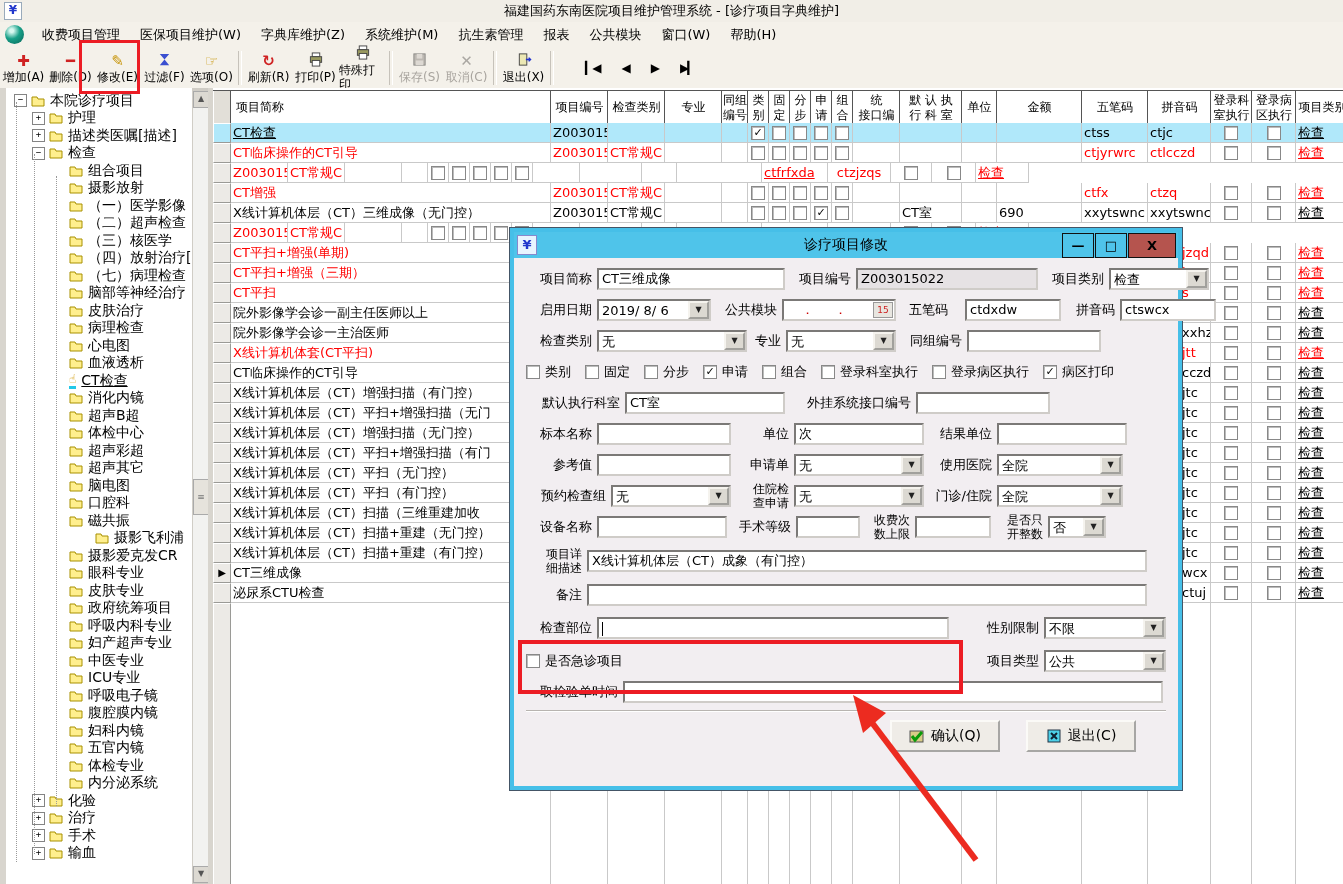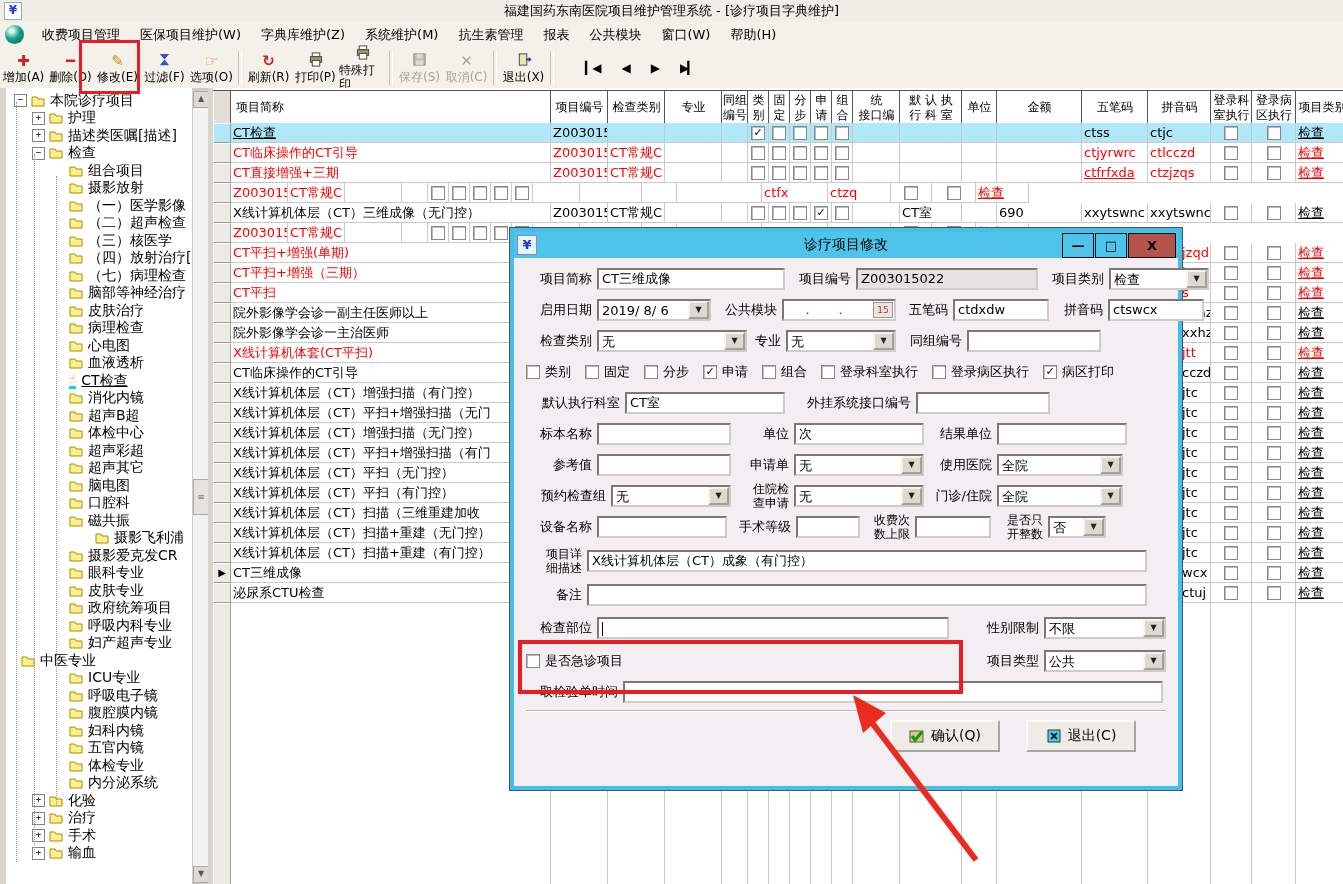--- a/index.html
+++ b/index.html
@@ -478,21 +478,21 @@
       </div>
       <div class="titem" style="padding-left: 48px;">
         <span style="width:15px;flex:none;"></span>
         <span class="tfold">
           <svg width="14" height="12" viewBox="0 0 14 12">
             <path d="M1 2h5l1 2h6v7H1z" fill="#ffef8e" stroke="#a89000"></path>
           </svg>
         </span>
         <span class="tlabel">妇产超声专业</span>
       </div>
-      <div class="titem" style="">
+      <div class="titem" style="padding-left: 48px;">
         <span style="width:15px;flex:none;"></span>
         <span class="tfold">
           <svg width="14" height="12" viewBox="0 0 14 12">
             <path d="M1 2h5l1 2h6v7H1z" fill="#ffef8e" stroke="#a89000"></path>
           </svg>
         </span>
         <span class="tlabel">中医专业</span>
       </div>
       <div class="titem" style="padding-left: 48px;">
         <span style="width:15px;flex:none;"></span>
@@ -705,21 +705,20 @@
           <div class="tcell ckc" style="width: 41px;">
             <span class="ckbox"></span>
           </div>
           <div class="tcell ckc" style="width: 44px;">
             <span class="ckbox"></span>
           </div>
           <div class="tcell typecell red" style="width: 53px;">检查</div>
         </div>
         <div class="trow">
           <div class="tcell selcell" style="width: 18px;"></div>
-          <div class="tcell namecell red" style="width: 320px;">CT直接增强+三期</div>
           <div class="tcell  red" style="width: 57px;">Z003015</div>
           <div class="tcell  red" style="width: 57px;">CT常规C</div>
           <div class="tcell  red" style="width: 57px;"></div>
           <div class="tcell  red" style="width: 26px;"></div>
           <div class="tcell ckc" style="width: 21px;">
             <span class="ckbox"></span>
           </div>
           <div class="tcell ckc" style="width: 21px;">
             <span class="ckbox"></span>
           </div>
@@ -730,31 +729,32 @@
             <span class="ckbox"></span>
           </div>
           <div class="tcell ckc" style="width: 21px;">
             <span class="ckbox"></span>
           </div>
           <div class="tcell  red" style="width: 47px;"></div>
           <div class="tcell  red" style="width: 62px;"></div>
           <div class="tcell  red" style="width: 35px;"></div>
           <div class="tcell  red" style="width: 85px;"></div>
           <div class="tcell  red" style="width: 66px; text-decoration: underline;">ctfrfxda</div>
-          <div class="tcell  red" style="width: 63px;">ctzjzqs</div>
+          <div class="tcell  red" style="width: 63px; text-align: center;">ctzjzqs</div>
           <div class="tcell ckc" style="width: 41px;">
             <span class="ckbox"></span>
           </div>
           <div class="tcell ckc" style="width: 44px;">
             <span class="ckbox"></span>
           </div>
           <div class="tcell typecell red" style="width: 53px;">检查</div>
         </div>
         <div class="trow">
           <div class="tcell selcell" style="width: 18px;"></div>
+          <div class="tcell namecell red" style="width: 320px;">CT增强</div>
           <div class="tcell  red" style="width: 57px;">Z003015</div>
           <div class="tcell  red" style="width: 57px;">CT常规C</div>
           <div class="tcell  red" style="width: 57px;"></div>
           <div class="tcell  red" style="width: 26px;"></div>
           <div class="tcell ckc" style="width: 21px;">
             <span class="ckbox"></span>
           </div>
           <div class="tcell ckc" style="width: 21px;">
             <span class="ckbox"></span>
           </div>
@@ -1552,21 +1552,21 @@
           <div class="dfield combo" style="width: 114px;">
             <span class="cval">2019/ 8/ 6</span>
             <span class="cbtn">▼</span>
           </div>
           <span class="dlabel" style="width: 66px;">公共模块</span>
           <div class="dfield combo" style="width: 114px;">
             <span class="dots">．  ．</span>
             <span class="calbtn">15</span>
           </div>
           <span class="dlabel" style="width: 52px;">五笔码</span>
-          <div class="dfield" style="width: 96px;">ctdxdw</div>
+          <div class="dfield" style="width: 96px; margin-left: 12px;">ctdxdw</div>
           <span class="dlabel" style="width: 54px;">拼音码</span>
           <div class="dfield" style="width: 96px;">ctswcx</div>
         </div>
         <div class="drow" style="height: 26px;">
           <span class="dlabel" style="width: 66px;">检查类别</span>
           <div class="dfield combo" style="width: 150px;">
             <span class="cval">无</span>
             <span class="cbtn">▼</span>
           </div>
           <span class="dlabel" style="width: 34px;">专业</span>

